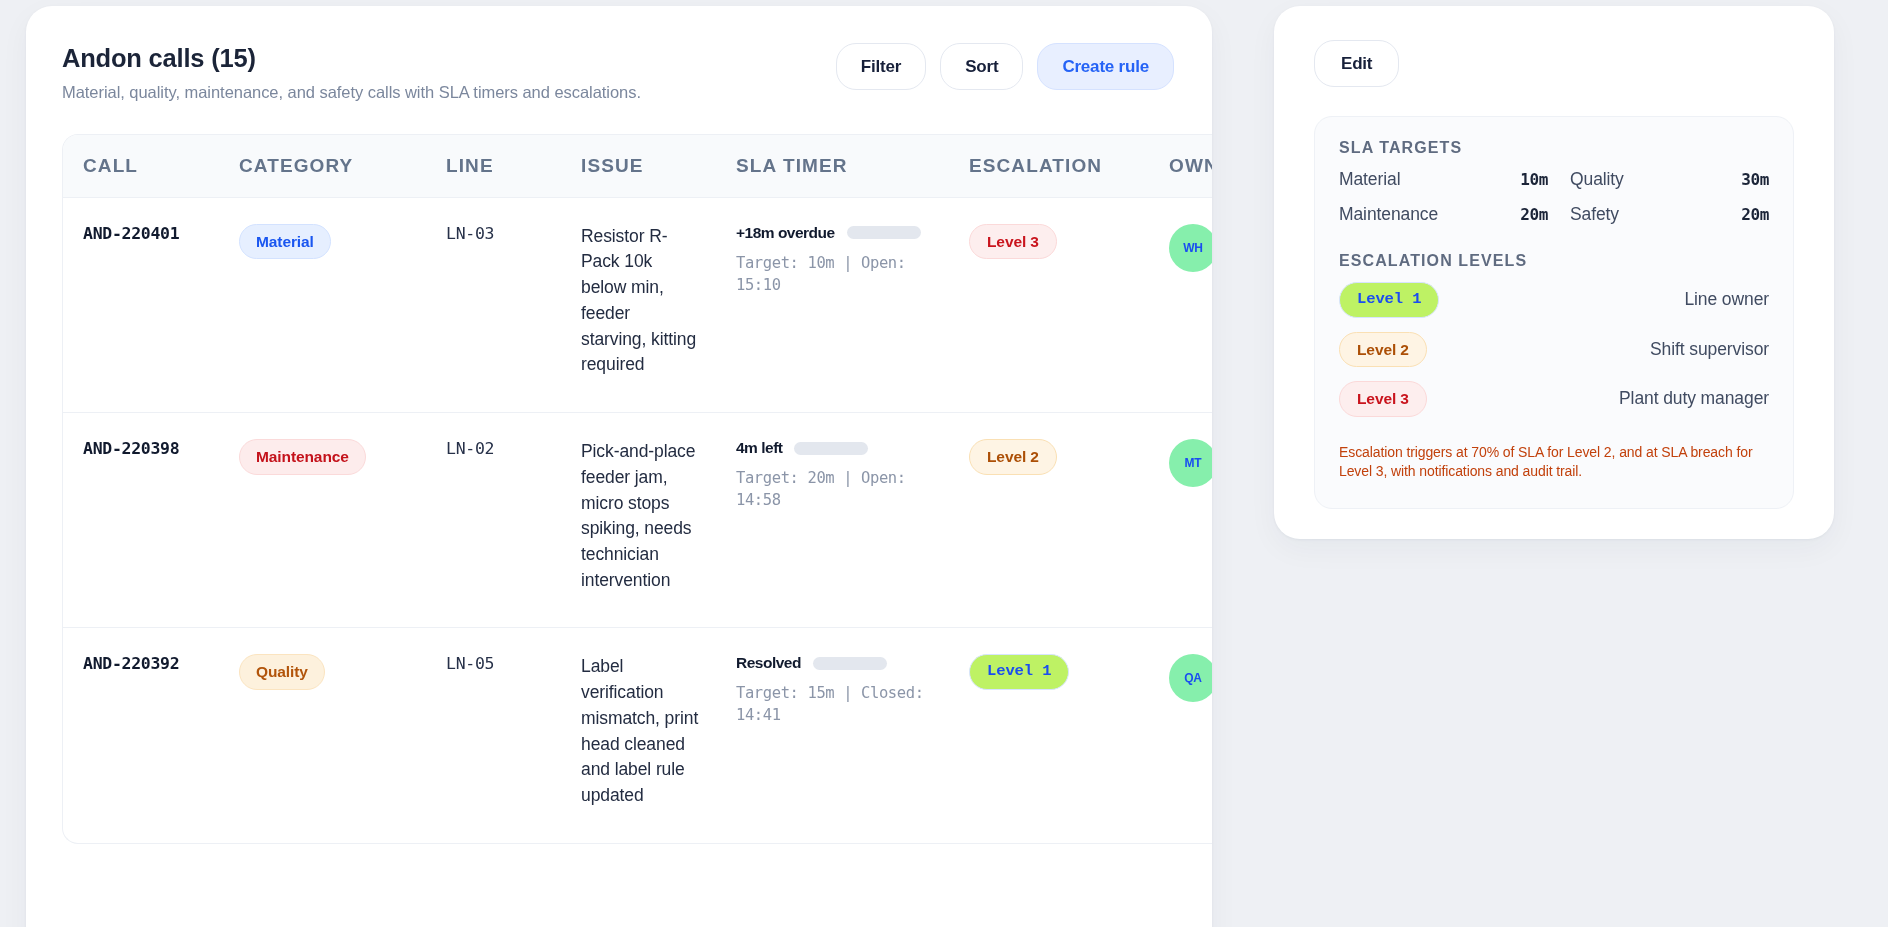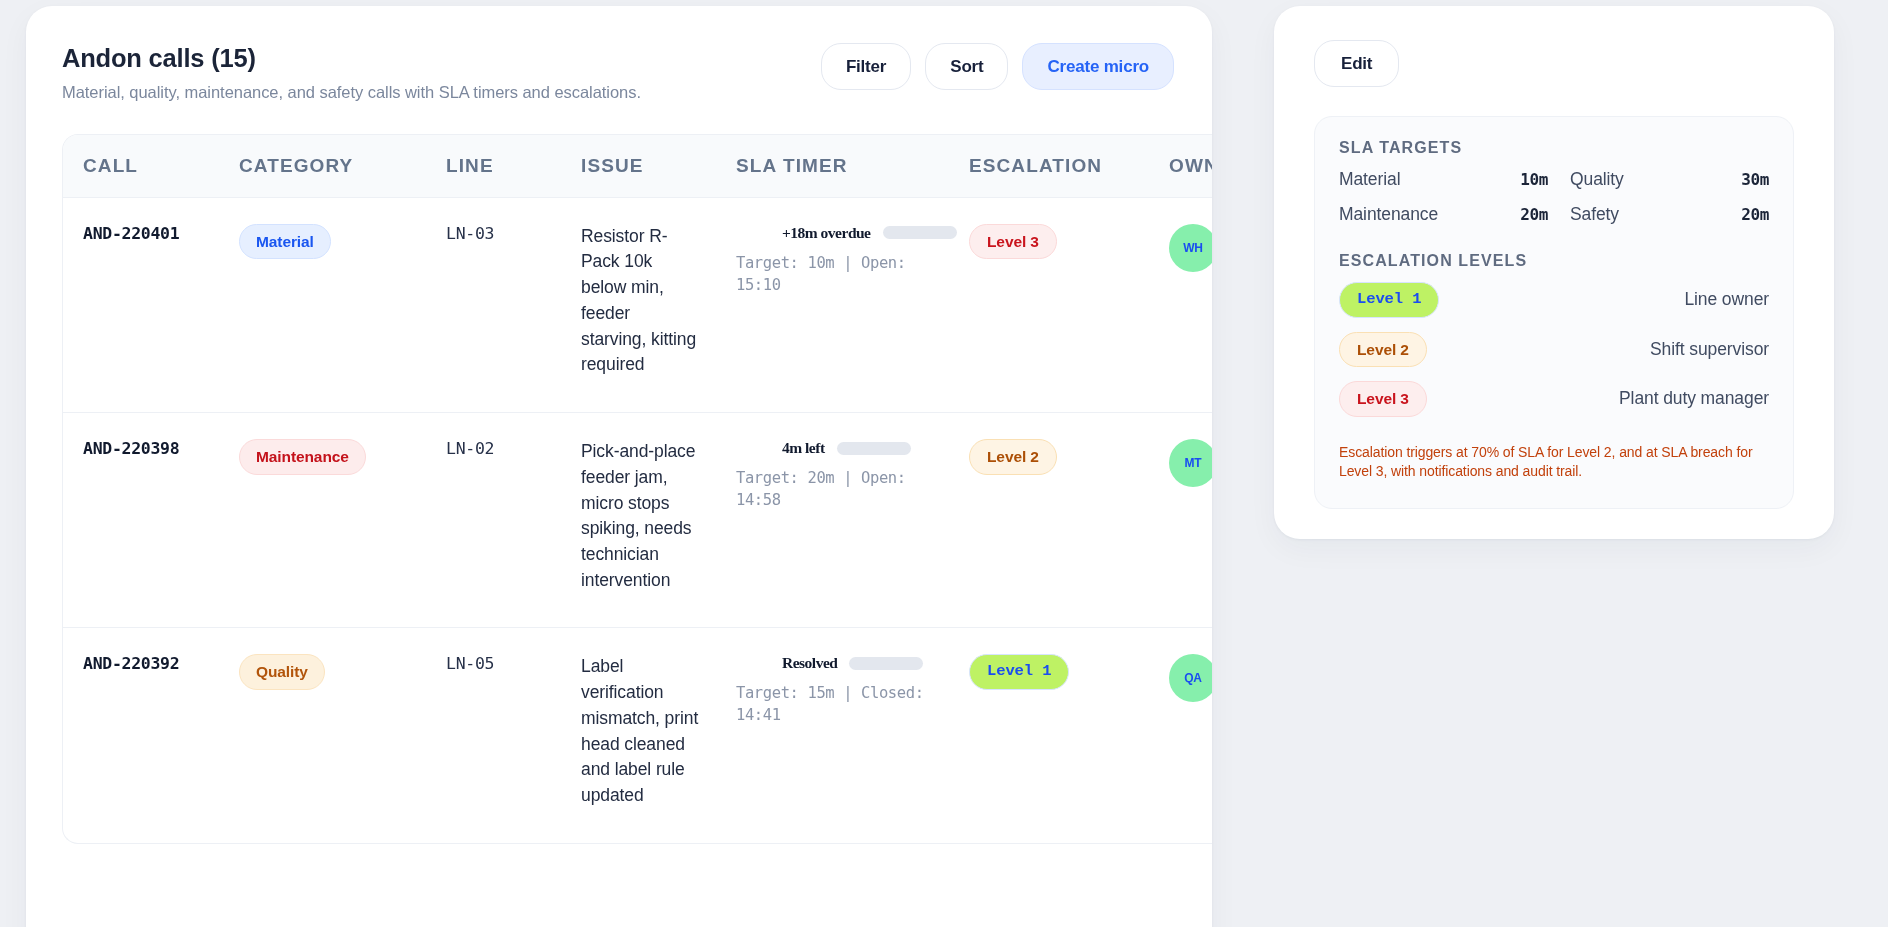--- a/index.html
+++ b/index.html
@@ -190,27 +190,26 @@
   .lvl-2 { background: #fef4e4; border-color: #fae0b4; color: #ac4f06; }
   .lvl-3 { background: #fdeeee; border-color: #fbd9d9; color: #c9141d; }
 
   
   .sla-top {
     display: flex;
     align-items: center;
     gap: 12px;
   }
   .sla-label {
-    font-family: Liberation Serif, serif;
+    font-family: Liberation Sans, sans-serif;
     font-size: 15.5px;
     font-weight: 700;
     color: #111a2e;
     letter-spacing: -0.5px;
     white-space: nowrap;
-    margin-left: 46px;
   }
   .bar {
     width: 74px;
     height: 13px;
     border-radius: 999px;
     background: #e3e7ee;
     overflow: hidden;
     flex: 0 0 74px;
   }
   .bar-fill { height: 100%; border-radius: 999px; }
@@ -313,21 +312,21 @@
   <section class="card card-left">
 
     <div class="card-head">
       <div class="head-titles">
         <h1 class="card-title">Andon calls (15)</h1>
         <p class="card-sub">Material, quality, maintenance, and safety calls with SLA timers and escalations.</p>
       </div>
       <div class="head-actions">
         <button class="btn">Filter</button>
         <button class="btn">Sort</button>
-        <button class="btn btn-primary">Create micro</button>
+        <button class="btn btn-primary">Create rule</button>
       </div>
     </div>
 
     <div class="table-wrap">
       <table>
         <colgroup>
           <col class="c-call">
             <col class="c-category">
             <col class="c-line">
           <col class="c-issue">

